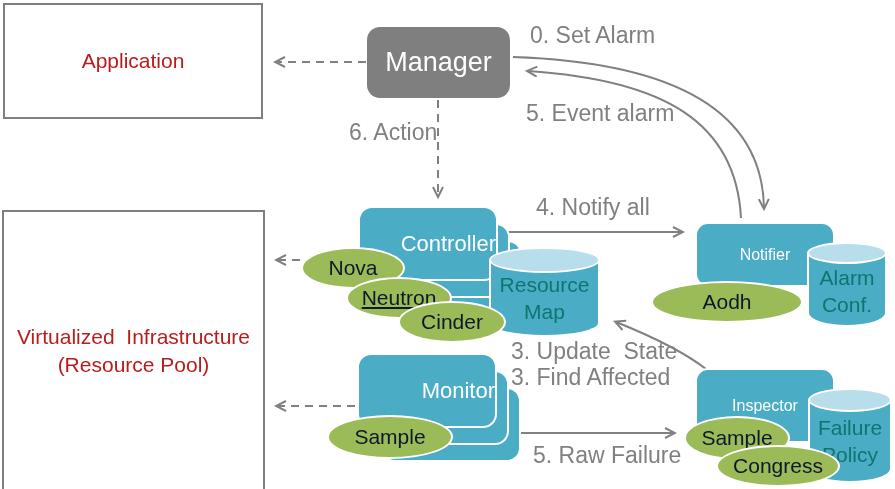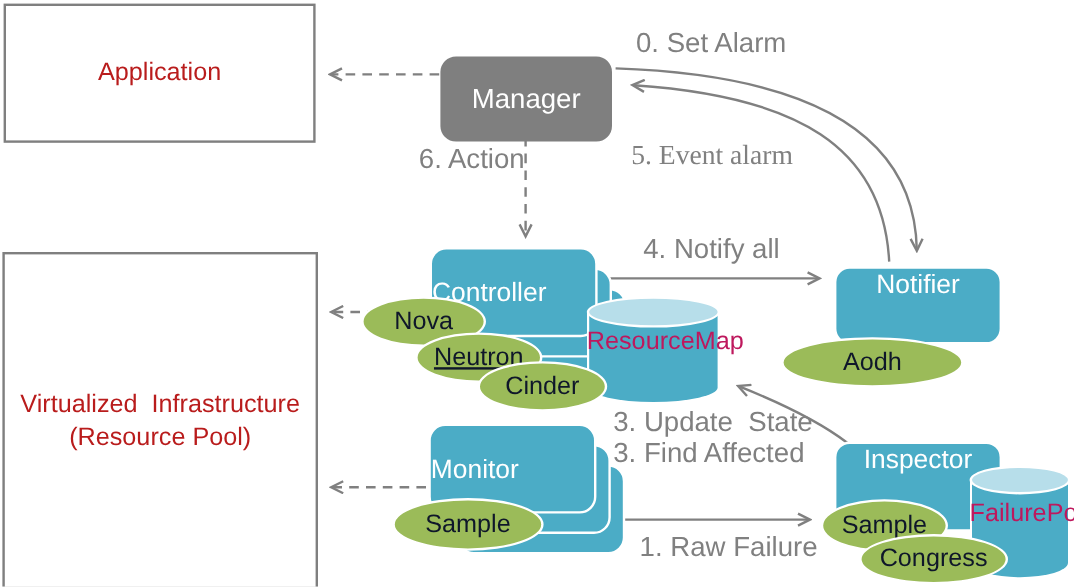--- a/index.html
+++ b/index.html
@@ -10,49 +10,49 @@
   .wires{position:absolute;left:0;top:0;z-index:1;}
   .plainbox{
     position:absolute;background:#fff;border:2px solid #7f7f7f;box-sizing:border-box;
     display:flex;flex-direction:column;align-items:center;justify-content:center;
     color:#b91c1c;font-size:21px;line-height:28px;text-align:center;z-index:2;
     white-space:pre;
   }
   .manager{
     position:absolute;left:367px;top:27px;width:143px;height:71px;background:#7f7f7f;
     border-radius:13px;display:flex;align-items:center;justify-content:center;
-    color:#fff;font-size:23px;z-index:3;margin-top:20px;
+    color:#fff;font-size:27px;z-index:3;
   }
   .stack{position:absolute;z-index:4;}
   .stack-layer{
     position:absolute;width:140px;height:75px;background:#4BACC6;border:2px solid #fff;
     border-radius:14px;box-sizing:border-box;
   }
   .stack .l3{left:24px;top:34px;}
   .stack .l2{left:12px;top:17px;}
-  .stack .l1{left:0;top:0;display:flex;align-items:center;justify-content:flex-start;
+  .stack .l1{left:0;top:0;display:flex;align-items:center;justify-content:flex-end;
     color:#fff;font-size:22px;}
   .bluebox{
     position:absolute;width:140px;background:#4BACC6;border:2px solid #fff;border-radius:13px;
-    box-sizing:border-box;display:flex;align-items:flex-start;justify-content:center;
-    color:#fff;font-size:22px;z-index:4;
+    box-sizing:border-box;display:flex;align-items:center;justify-content:center;
+    color:#fff;font-size:16px;z-index:4;
   }
   .cylinder{position:absolute;z-index:6;}
   .cyl-body{
     position:absolute;left:0;right:0;bottom:0;background:#4BACC6;
     border:2px solid #fff;border-top:none;box-sizing:border-box;
     border-radius:0 0 50% 50% / 0 0 14px 14px;
   }
   .cyl-top{
     position:absolute;left:0;right:0;top:0;background:#B7DEEA;border:2px solid #fff;
     border-radius:50%;box-sizing:border-box;
   }
   .cyl-label{
-    position:absolute;left:0;right:0;display:flex;flex-direction:row;align-items:center;
-    color:#be185d;font-size:21px;line-height:27px;text-align:center;
+    position:absolute;left:0;right:0;display:flex;flex-direction:column;align-items:center;
+    color:#0f766e;font-size:21px;line-height:27px;text-align:center;
   }
   .chip{
     position:absolute;background:#9BBB59;border:2px solid #fff;border-radius:50%;
     box-sizing:border-box;display:flex;align-items:center;justify-content:center;
     color:#0f172a;font-size:21px;z-index:7;
   }
   .note{
     position:absolute;color:#808080;font-size:23px;line-height:26px;z-index:8;white-space:pre;
   }
 </style>
@@ -117,20 +117,28 @@
 
   <div class="cylinder" style="left:489px;top:247px;width:111px;height:90px;">
     <div class="cyl-body" style="top:13px;"></div>
     <div class="cyl-top" style="height:26px;"></div>
     <div class="cyl-label" style="top:24px;">
       <div>Resource</div>
       <div>Map</div>
     </div>
   </div>
 
+  <div class="cylinder" style="left:807px;top:242px;width:80px;height:85px;">
+    <div class="cyl-body" style="top:11px;"></div>
+    <div class="cyl-top" style="height:22px;"></div>
+    <div class="cyl-label" style="top:22px;">
+      <div>Alarm</div>
+      <div>Conf.</div>
+    </div>
+  </div>
 
   <div class="cylinder" style="left:808px;top:388px;width:84px;height:95px;">
     <div class="cyl-body" style="top:12px;"></div>
     <div class="cyl-top" style="height:24px;"></div>
     <div class="cyl-label" style="top:26px;">
       <div>Failure</div>
       <div>Policy</div>
     </div>
   </div>
 
@@ -151,19 +159,19 @@
   </div>
   <div class="chip" style="left:684px;top:416px;width:106px;height:44px;">
     <span>Sample</span>
   </div>
   <div class="chip" style="left:716px;top:445px;width:124px;height:42px;">
     <span>Congress</span>
   </div>
 
   <div class="note" style="left:530px;top:22px;">0. Set Alarm</div>
   <div class="note" style="left:324px;top:119px;margin-left:25px;">6. Action</div>
-  <div class="note" style="left:526px;top:117px;font-family:Liberation Serif, serif;">5. Event alarm</div>
+  <div class="note" style="left:526px;top:100px;">5. Event alarm</div>
   <div class="note" style="left:536px;top:194px;">4. Notify all</div>
   <div class="note" style="left:511px;top:338px;">3. Update  State</div>
   <div class="note" style="left:511px;top:364px;">3. Find Affected</div>
-  <div class="note" style="left:533px;top:442px;">1. Raw Failure</div>
+  <div class="note" style="left:533px;top:442px;">5. Raw Failure</div>
 
 </div>
 
 </body></html>

